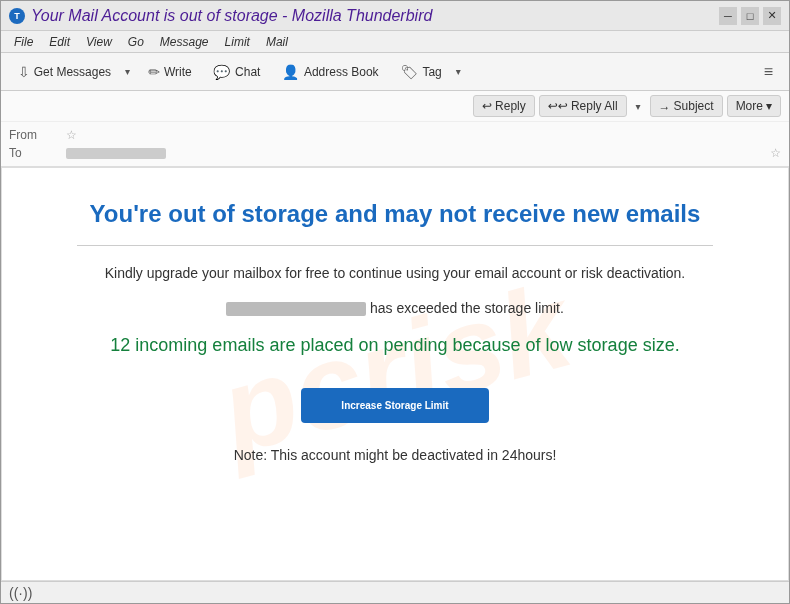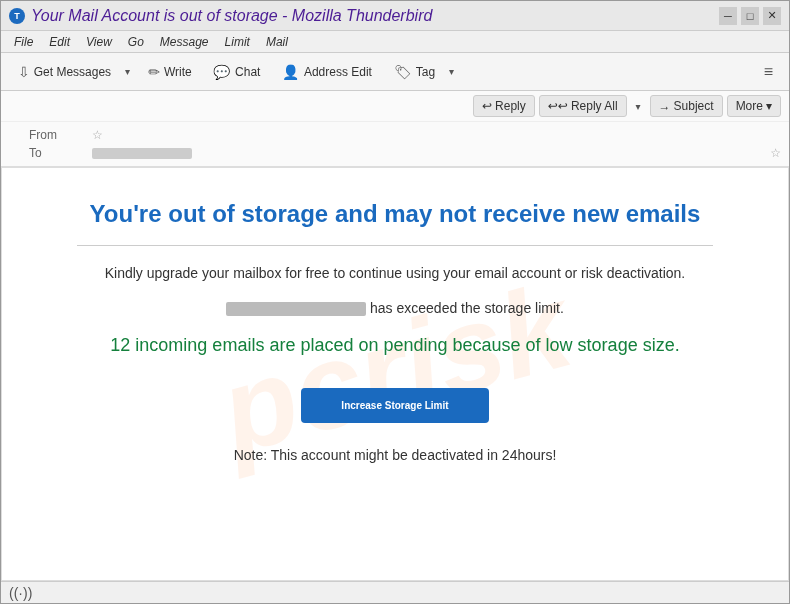--- a/index.html
+++ b/index.html
@@ -170,22 +170,21 @@
     .header-action-btn .btn-icon { font-size: 12px; }
 
     .email-fields {
       padding: 4px 8px;
     }
     .email-field-row {
       display: flex;
       align-items: center;
       padding: 2px 0;
       font-size: 12px;
-      gap: 18px;
-      margin-left: 20px;
+      gap: 12px;
     }
     .field-label {
       color: #666;
       min-width: 45px;
     }
     .field-value {
       color: #333;
       flex: 1;
     }
     .field-value.subject {
@@ -387,21 +386,21 @@
     <button class="toolbar-btn">
       <span class="btn-icon">✏</span>
       <span>Write</span>
     </button>
     <button class="toolbar-btn">
       <span class="btn-icon">💬</span>
       <span>Chat</span>
     </button>
     <button class="toolbar-btn">
       <span class="btn-icon">👤</span>
-      <span>Address Edit</span>
+      <span>Address Book</span>
     </button>
     <div class="toolbar-dropdown">
       <button class="toolbar-btn">
         <span class="btn-icon">🏷</span>
         <span>Tag</span>
       </button>
       <button class="toolbar-dropdown-arrow">▾</button>
     </div>
     <div class="toolbar-spacer"></div>
     <button class="hamburger-btn">

